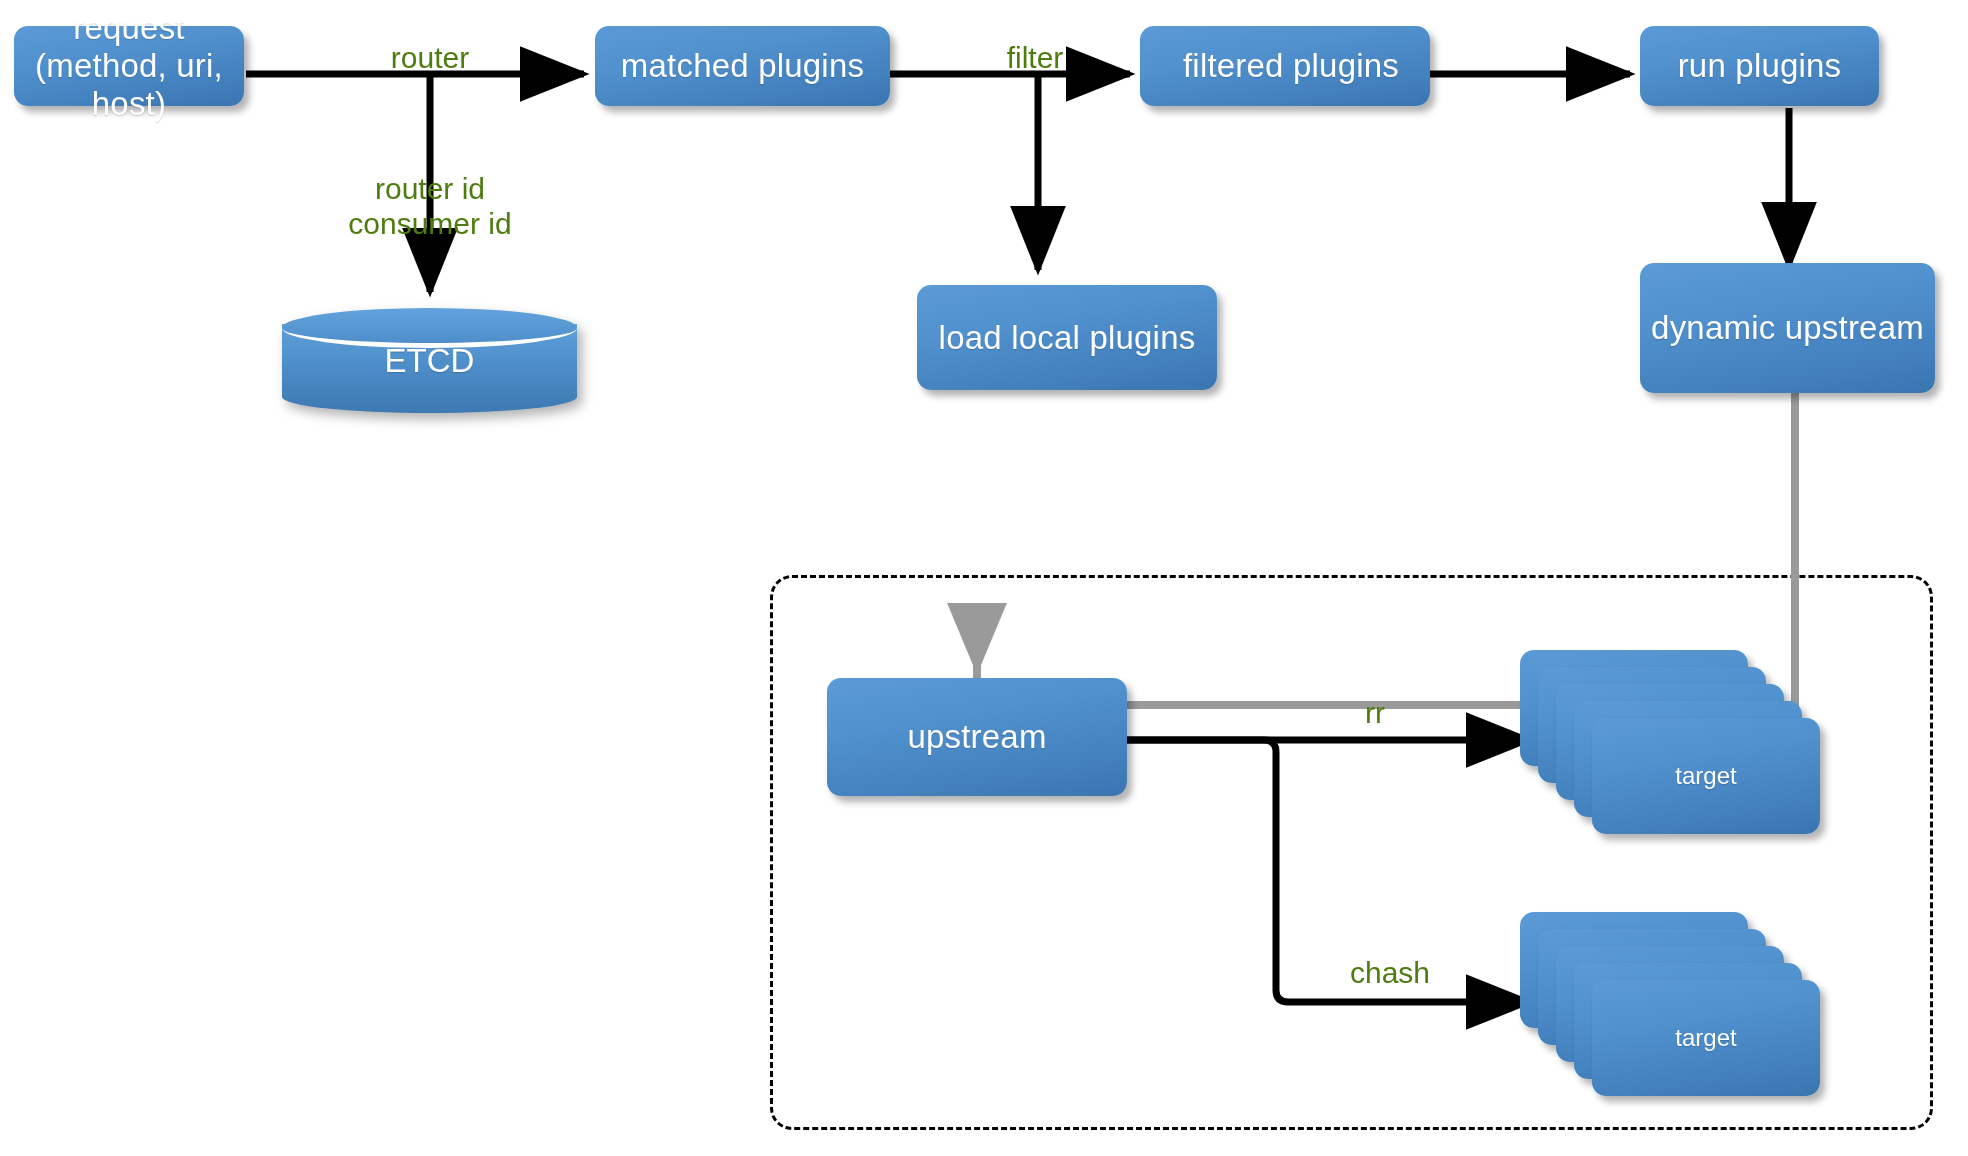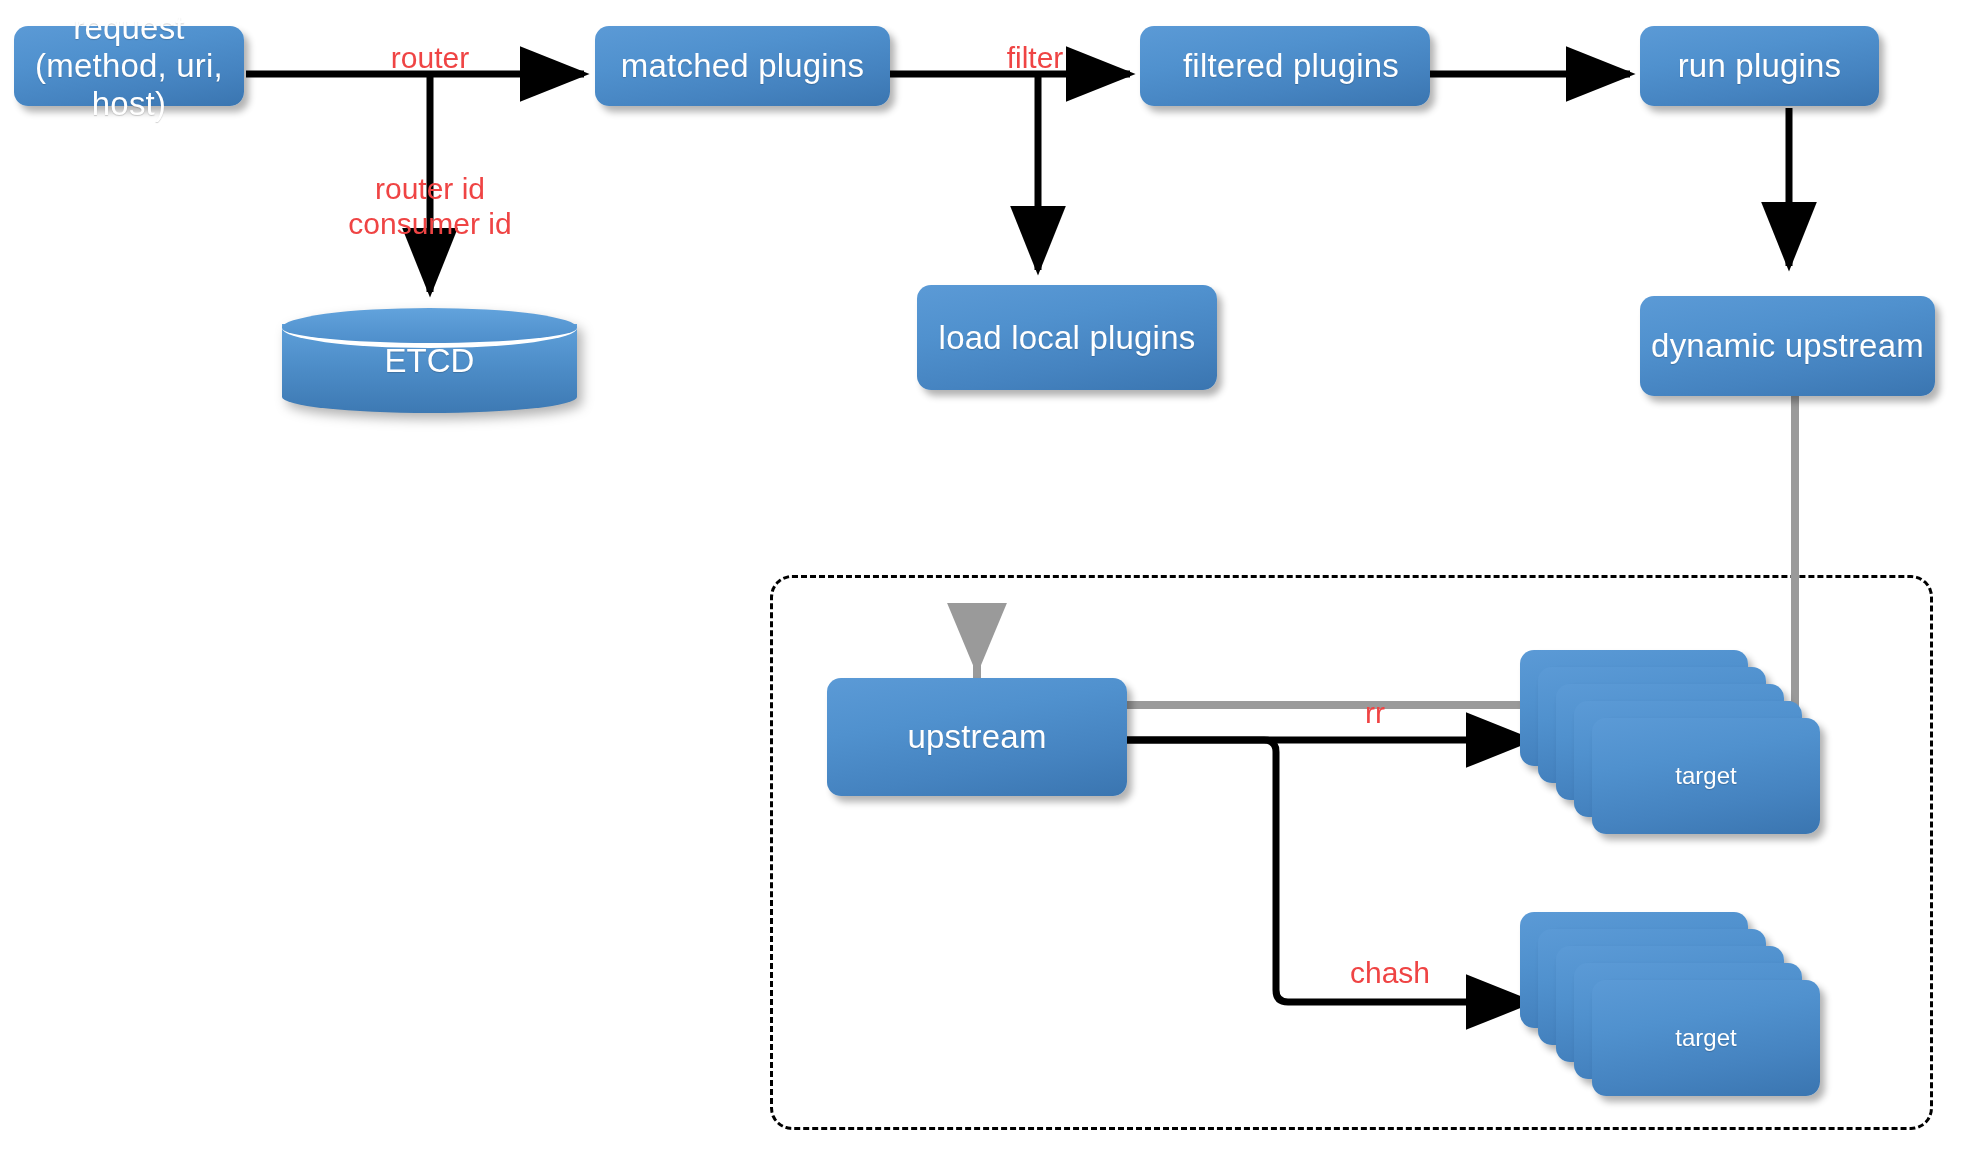--- a/index.html
+++ b/index.html
@@ -109,21 +109,21 @@
     box-sizing: border-box;
     border: 3px dashed #000000;
     border-radius: 22px;
     background: transparent;
     z-index: 2;
   }
 
   
   .edge-label {
     position: absolute;
-    color: #ef4444;
+    color: #4d7c0f;
     font-size: 30px;
     line-height: 1.18;
     text-align: center;
     white-space: pre-line;
     z-index: 7;
     background: transparent;
   }
 
   
   #edges {
@@ -193,21 +193,21 @@
   <div class="cylinder" style="left:282px; top:308px; width:295px; height:105px;">
     <div class="cyl-body"></div>
     <div class="cyl-top"></div>
     <div class="cyl-label">ETCD</div>
   </div>
 
   <div class="node" style="left:885px; top:285px; width:300px; height:105px;margin-left:32px;">
     <span>load local plugins</span>
   </div>
 
-  <div class="node" style="left:1640px; top:296px; width:295px; height:100px;">
+  <div class="node" style="left:1640px; top:263px; width:295px; height:130px;">
     <span>dynamic upstream</span>
   </div>
 
   <div class="node" style="left:827px; top:678px; width:300px; height:118px;">
     <span>upstream</span>
   </div>
 
   <div class="stack" style="left:1520px; top:650px;">
     <div class="card" style="left:0px;   top:0px;"></div>
     <div class="card" style="left:18px;  top:17px;"></div>

